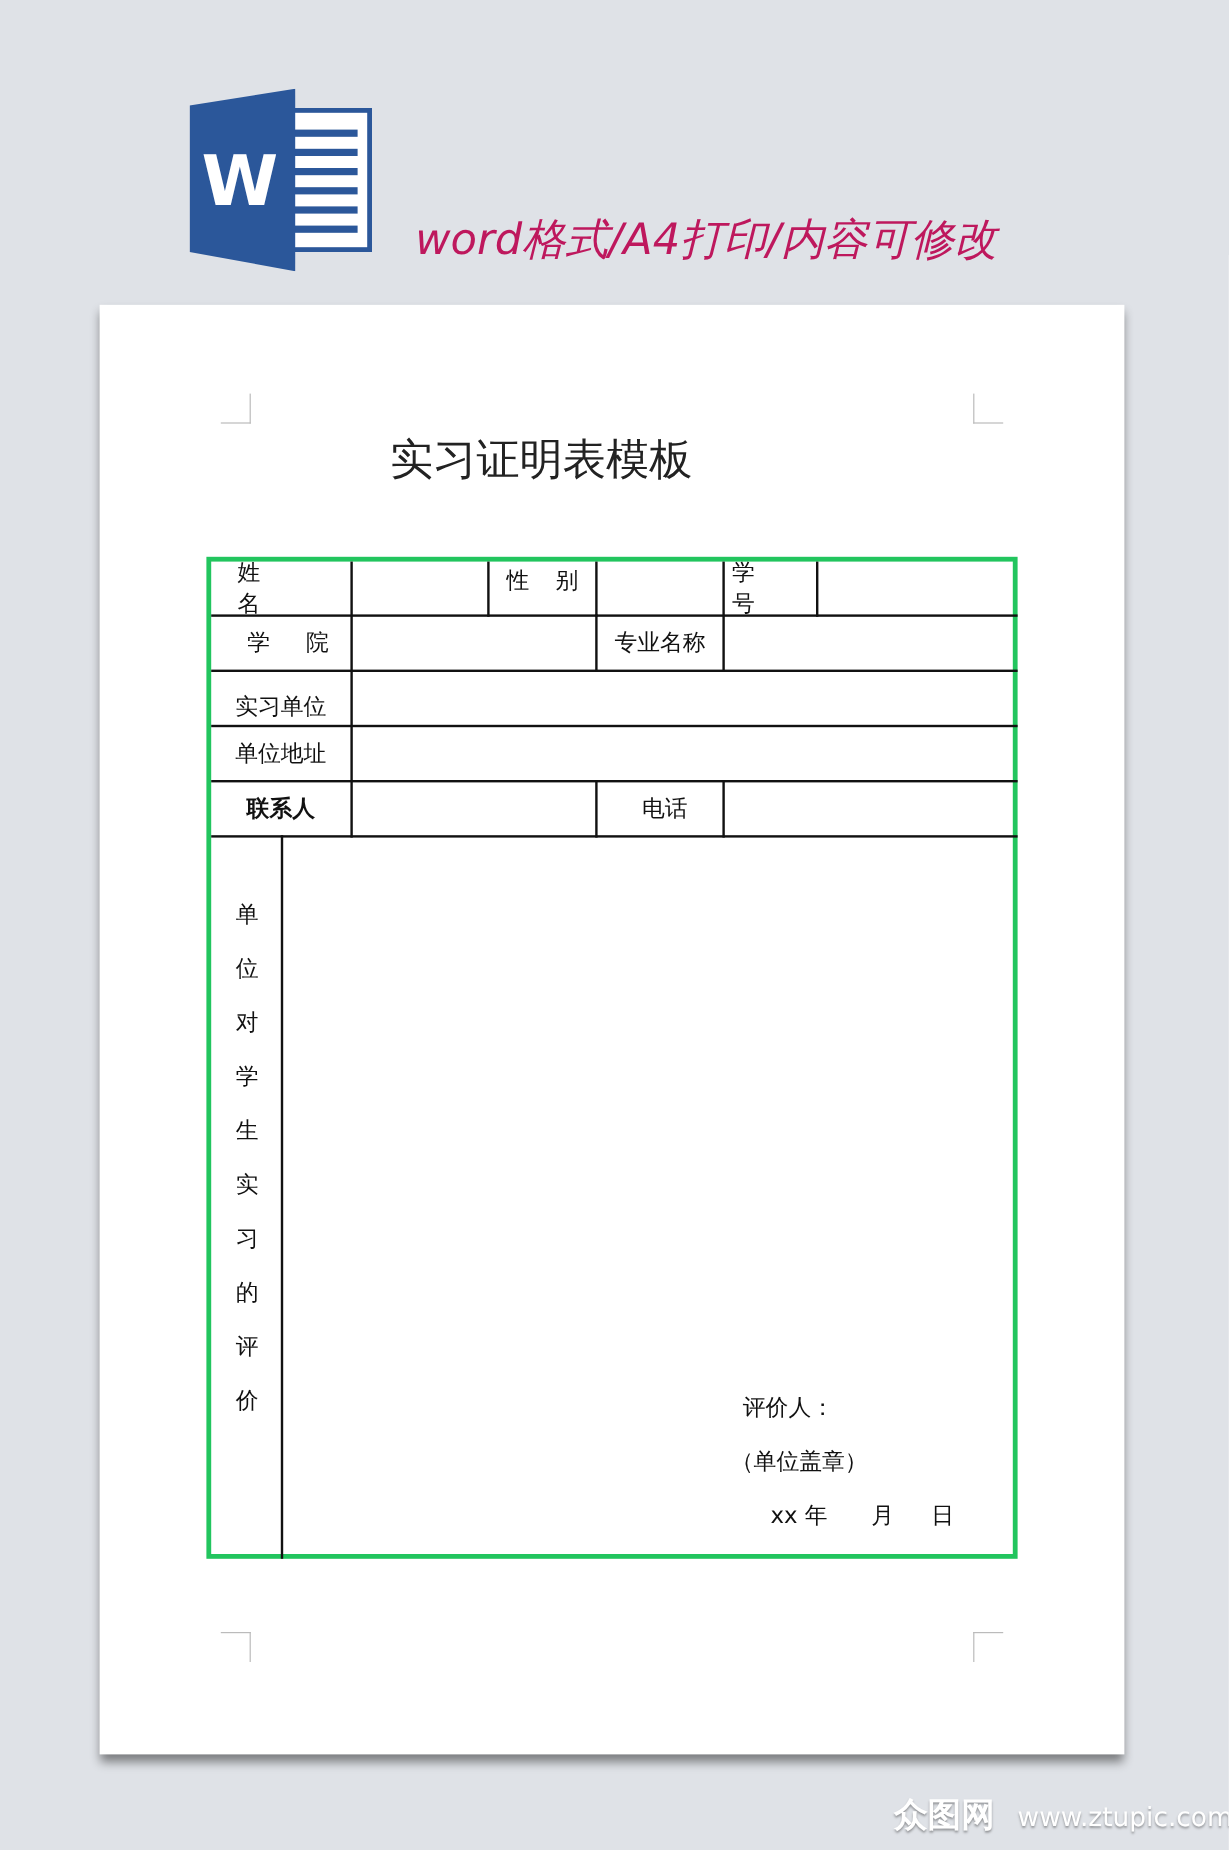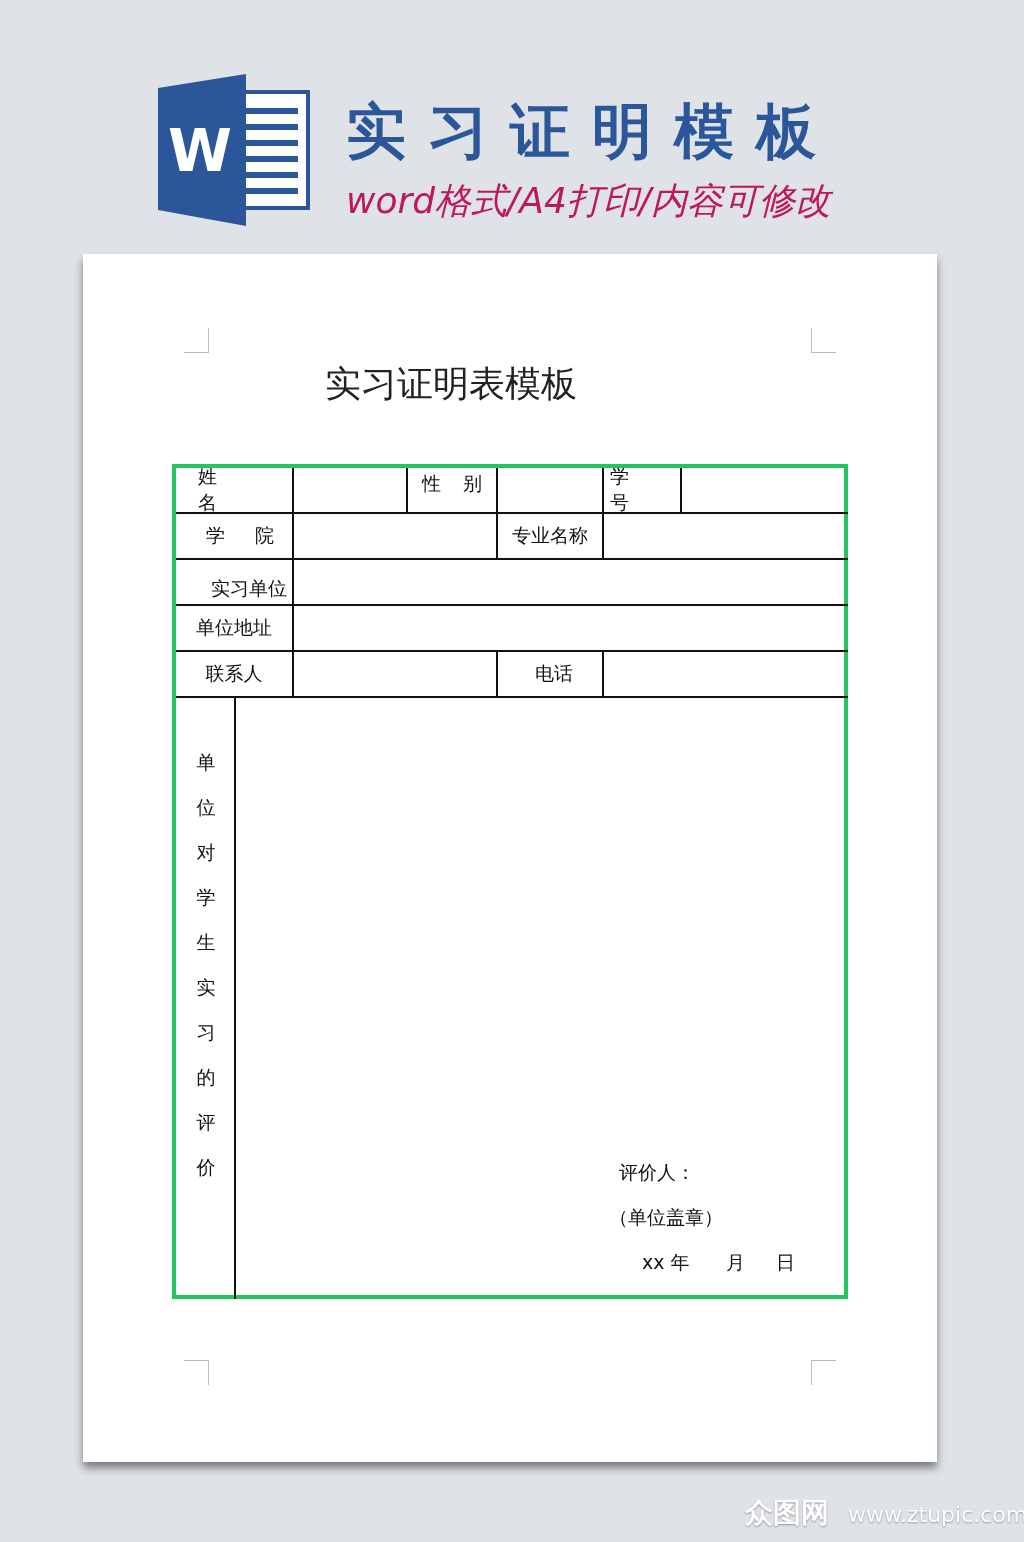--- a/index.html
+++ b/index.html
@@ -64,21 +64,20 @@
     <rect x="62" y="18" width="88" height="116" fill="#ffffff" stroke="#2b579a" stroke-width="4"></rect>
     <rect x="78" y="34" width="62" height="6" fill="#2b579a"></rect>
     <rect x="78" y="50" width="62" height="6" fill="#2b579a"></rect>
     <rect x="78" y="66" width="62" height="6" fill="#2b579a"></rect>
     <rect x="78" y="82" width="62" height="6" fill="#2b579a"></rect>
     <rect x="78" y="98" width="62" height="6" fill="#2b579a"></rect>
     <rect x="78" y="114" width="62" height="6" fill="#2b579a"></rect>
     <polygon points="0,14 88,0 88,152 0,136" fill="#2b579a"></polygon>
     <text x="42" y="97" font-family="DejaVu Sans, sans-serif" font-size="58" font-weight="bold" fill="#ffffff" text-anchor="middle">W</text>
   </svg>
-  <div class="banner-title">实习证明模板</div>
   <div class="banner-sub">word格式/A4打印/内容可修改</div>
 </div>
 
 <div class="page">
   <div class="corner c-tl"></div>
   <div class="corner c-tr"></div>
   <div class="corner c-bl"></div>
   <div class="corner c-br"></div>
 
   <div class="doc-title">实习证明表模板</div>
@@ -117,31 +116,31 @@
 
     <div class="cell" style="left:0; top:46px; width:128px; height:44px;">
       <span style="letter-spacing:30px; margin-right:-30px;">学院</span>
     </div>
     <div class="cell" style="left:118px; top:46px; width:202px; height:44px;"></div>
     <div class="cell" style="left:322px; top:46px; width:104px; height:44px;">
       <span>专业名称</span>
     </div>
     <div class="cell" style="left:428px; top:46px; width:244px; height:44px;"></div>
 
-    <div class="cell" style="left:15px; top:92px; width:116px; height:57px;">
+    <div class="cell" style="left:0; top:92px; width:116px; height:57px;">
       <span>实习单位</span>
     </div>
     <div class="cell" style="left:118px; top:92px; width:554px; height:44px;"></div>
 
     <div class="cell" style="left:0; top:138px; width:116px; height:44px;">
       <span>单位地址</span>
     </div>
     <div class="cell" style="left:118px; top:138px; width:554px; height:44px;"></div>
 
-    <div class="cell" style="left:0; top:184px; width:116px; height:44px;">
+    <div class="cell" style="left:0; top:184px; width:116px; height:44px;font-weight:bold;">
       <span>联系人</span>
     </div>
     <div class="cell" style="left:118px; top:184px; width:202px; height:44px;"></div>
     <div class="cell" style="left:322px; top:184px; width:112px; height:44px;">
       <span>电话</span>
     </div>
     <div class="cell" style="left:428px; top:184px; width:244px; height:44px;"></div>
 
     <div class="vert-label" style="top:272px;">
       <span>单</span>

